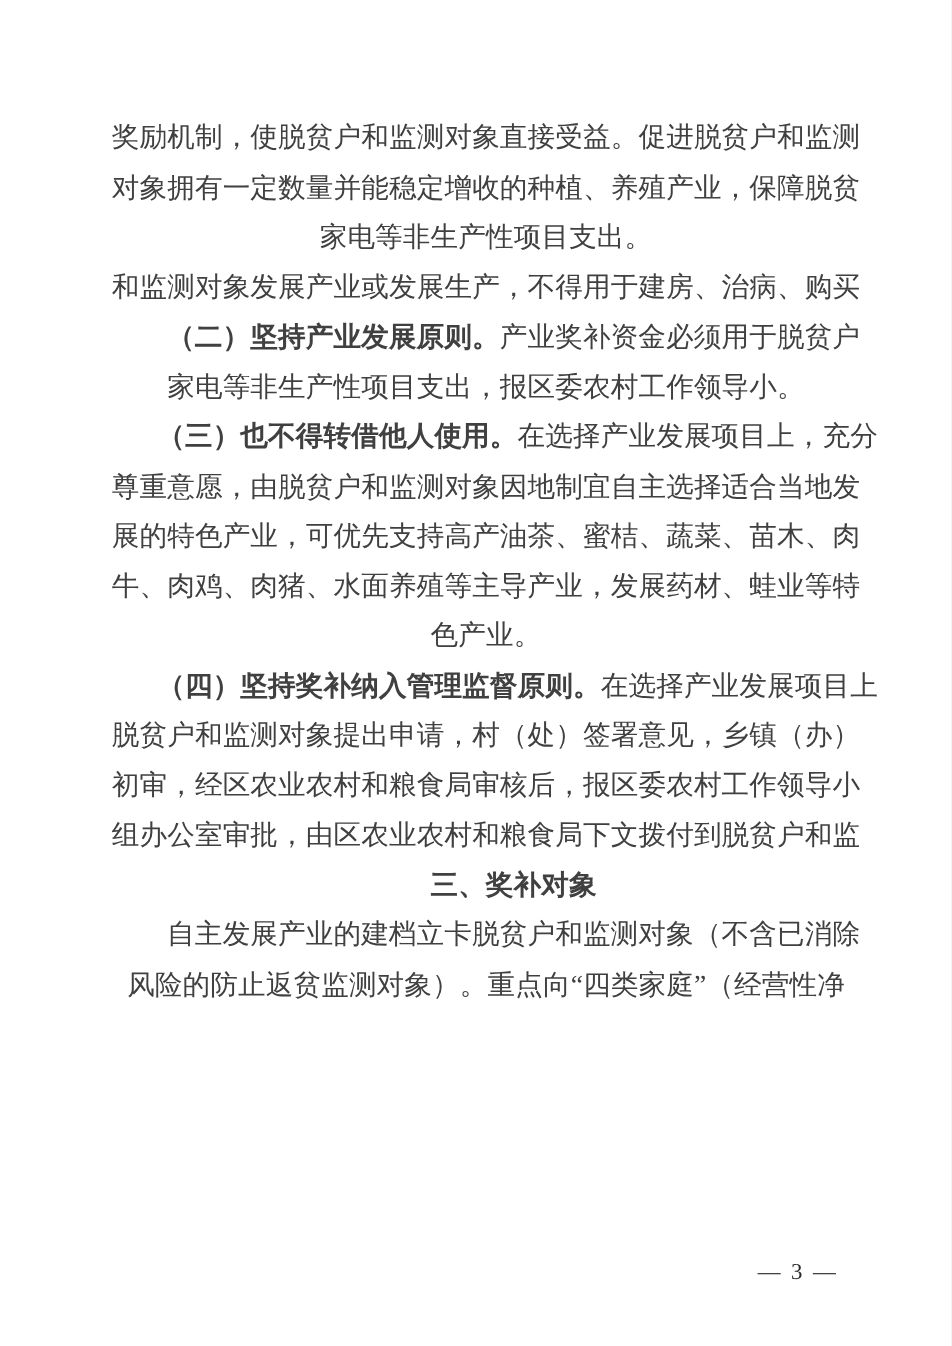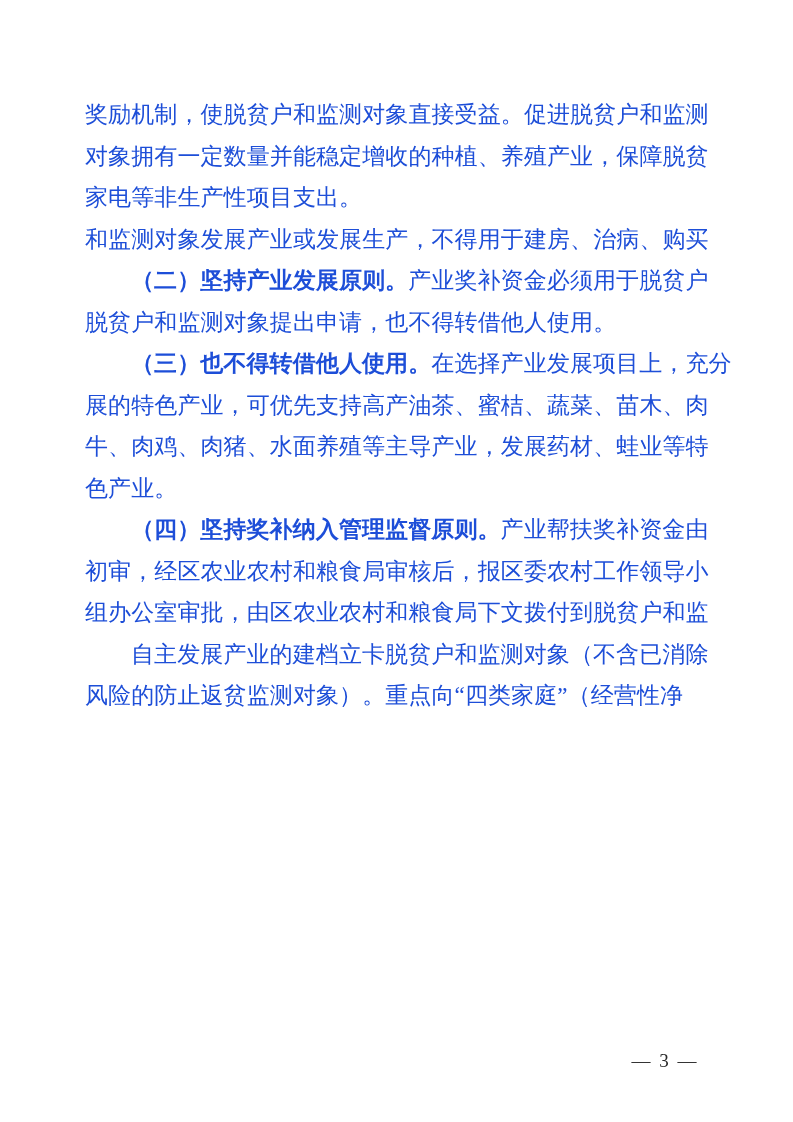--- a/index.html
+++ b/index.html
@@ -18,23 +18,24 @@
   .text-block {
     position: absolute;
     left: 85px;
     top: 94px;
     width: 640px;
   }
   .line {
     height: 41.5px;
     line-height: 41.5px;
     font-size: 23px;
-    color: #1d4ed8;
+    color: #404040;
     white-space: nowrap;
     letter-spacing: 0.1px;
+    text-align: center;
   }
   .line.indent {
     padding-left: 46px;
   }
   .b {
     font-weight: 700;
   }
   .page-number {
     position: absolute;
     top: 1046px;
@@ -53,31 +54,34 @@
 
 <div class="page">
   <div class="text-block">
 
     <div class="line"><span class="b"></span><span>奖励机制，使脱贫户和监测对象直接受益。促进脱贫户和监测</span></div>
     <div class="line"><span class="b"></span><span>对象拥有一定数量并能稳定增收的种植、养殖产业，保障脱贫</span></div>
     <div class="line"><span class="b"></span><span>家电等非生产性项目支出。</span></div>
 
     <div class="line"><span class="b"></span><span>和监测对象发展产业或发展生产，不得用于建房、治病、购买</span></div>
     <div class="line indent"><span class="b">（二）坚持产业发展原则。</span><span>产业奖补资金必须用于脱贫户</span></div>
-    <div class="line"><span class="b"></span><span>脱贫户和监测对象提出申请，也不得转借他人使用。</span></div>
+    <div class="line"><span class="b"></span><span>家电等非生产性项目支出，报区委农村工作领导小。</span></div>
 
     <div class="line indent"><span class="b">（三）也不得转借他人使用。</span><span>在选择产业发展项目上，充分</span></div>
+    <div class="line"><span class="b"></span><span>尊重意愿，由脱贫户和监测对象因地制宜自主选择适合当地发</span></div>
     <div class="line"><span class="b"></span><span>展的特色产业，可优先支持高产油茶、蜜桔、蔬菜、苗木、肉</span></div>
     <div class="line"><span class="b"></span><span>牛、肉鸡、肉猪、水面养殖等主导产业，发展药材、蛙业等特</span></div>
     <div class="line"><span class="b"></span><span>色产业。</span></div>
 
-    <div class="line indent"><span class="b">（四）坚持奖补纳入管理监督原则。</span><span>产业帮扶奖补资金由</span></div>
+    <div class="line indent"><span class="b">（四）坚持奖补纳入管理监督原则。</span><span>在选择产业发展项目上</span></div>
+    <div class="line"><span class="b"></span><span>脱贫户和监测对象提出申请，村（处）签署意见，乡镇（办）</span></div>
     <div class="line"><span class="b"></span><span>初审，经区农业农村和粮食局审核后，报区委农村工作领导小</span></div>
     <div class="line"><span class="b"></span><span>组办公室审批，由区农业农村和粮食局下文拨付到脱贫户和监</span></div>
 
+    <div class="line indent"><span class="b">三、奖补对象</span><span></span></div>
 
     <div class="line indent"><span class="b"></span><span>自主发展产业的建档立卡脱贫户和监测对象（不含已消除</span></div>
     <div class="line"><span class="b"></span><span>风险的防止返贫监测对象）。重点向“四类家庭”（经营性净</span></div>
 
   </div>
 
   <div class="page-number">— 3 —</div>
 </div>
 
 </body></html>

